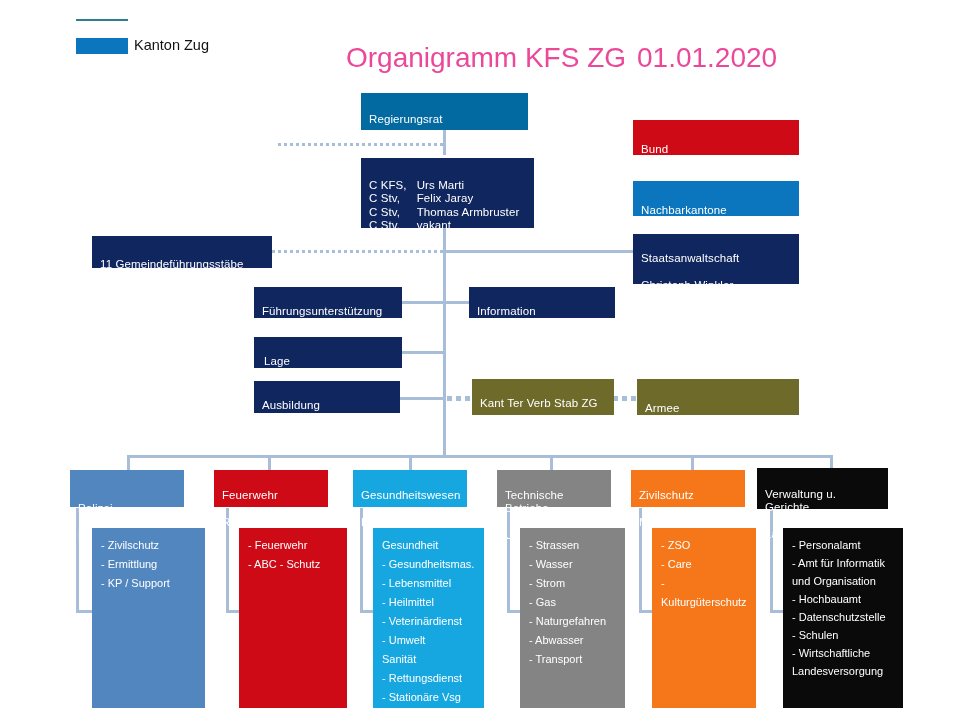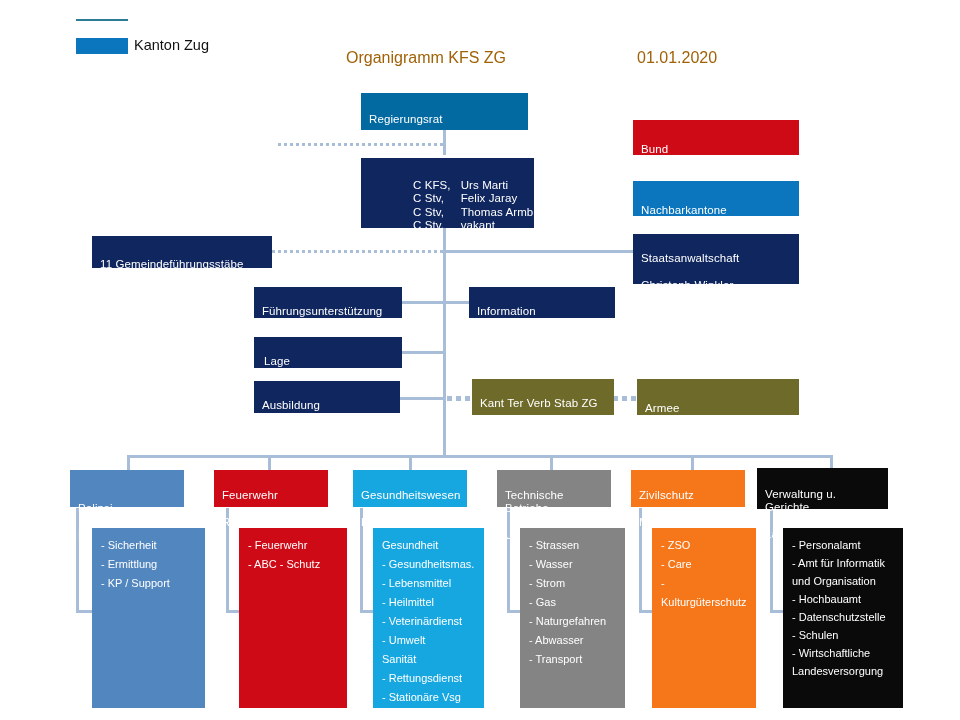--- a/index.html
+++ b/index.html
@@ -35,22 +35,22 @@
   .legend-label{
     position:absolute;
     color:#111111;
     font-size:14.5px;
     line-height:16px;
   }
 
   
   .title{
     position:absolute;
-    color:#a16207;
-    font-size:16px;
+    color:#ec4899;
+    font-size:28px;
     line-height:22px;
     white-space:nowrap;
   }
 
   
   .conn{
     position:absolute;
     background:#a8bdd8;
   }
   .conn-dot{
@@ -133,21 +133,21 @@
 
   <div class="conn" style="left:770px;top:508px;width:3px;height:105px;"></div>
   <div class="conn" style="left:770px;top:610px;width:14px;height:3px;"></div>
 
   <div class="box" style="left:361px;top:93px;width:167px;height:37px;background:#0369a1;">
     <span>Regierungsrat</span>
   </div>
 
 
   <div class="box" style="left:361px;top:158px;width:173px;height:70px;background:#10265e;padding:7px 8px;">
-    <table style="border-collapse:collapse;font-size:11.5px;line-height:13.5px;color:#fff;margin-left:44px;">
+    <table style="border-collapse:collapse;font-size:11.5px;line-height:13.5px;color:#fff;">
       <tbody>
         <tr>
           <td style="padding:0 10px 0 0;white-space:nowrap;">C KFS,</td>
           <td style="padding:0;white-space:nowrap;">Urs Marti</td>
         </tr>
         <tr>
           <td style="padding:0 10px 0 0;white-space:nowrap;">C Stv,</td>
           <td style="padding:0;white-space:nowrap;">Felix Jaray</td>
         </tr>
         <tr>
@@ -227,21 +227,21 @@
   <div class="box" style="left:631px;top:470px;width:114px;height:37px;background:#f6761a;padding-top:5px;">
     <div>Zivilschutz</div>
     <div>Matthias  Munz</div>
   </div>
   <div class="box" style="left:757px;top:468px;width:131px;height:41px;background:#0a0a0a;padding-top:6px;">
     <div>Verwaltung  u. Gerichte</div>
     <div>Laurent Fankhauser</div>
   </div>
 
   <div class="sublist" style="left:92px;top:528px;width:113px;height:180px;background:#5186bf;">
-    <div>- Sicherheit</div>
+    <div>- Zivilschutz</div>
     <div>- Ermittlung</div>
     <div>- KP / Support</div>
   </div>
 
   <div class="sublist" style="left:239px;top:528px;width:108px;height:180px;background:#cf0a17;">
     <div>- Feuerwehr</div>
     <div>- ABC - Schutz</div>
   </div>
 
   <div class="sublist" style="left:373px;top:528px;width:111px;height:180px;background:#17a7e0;">

